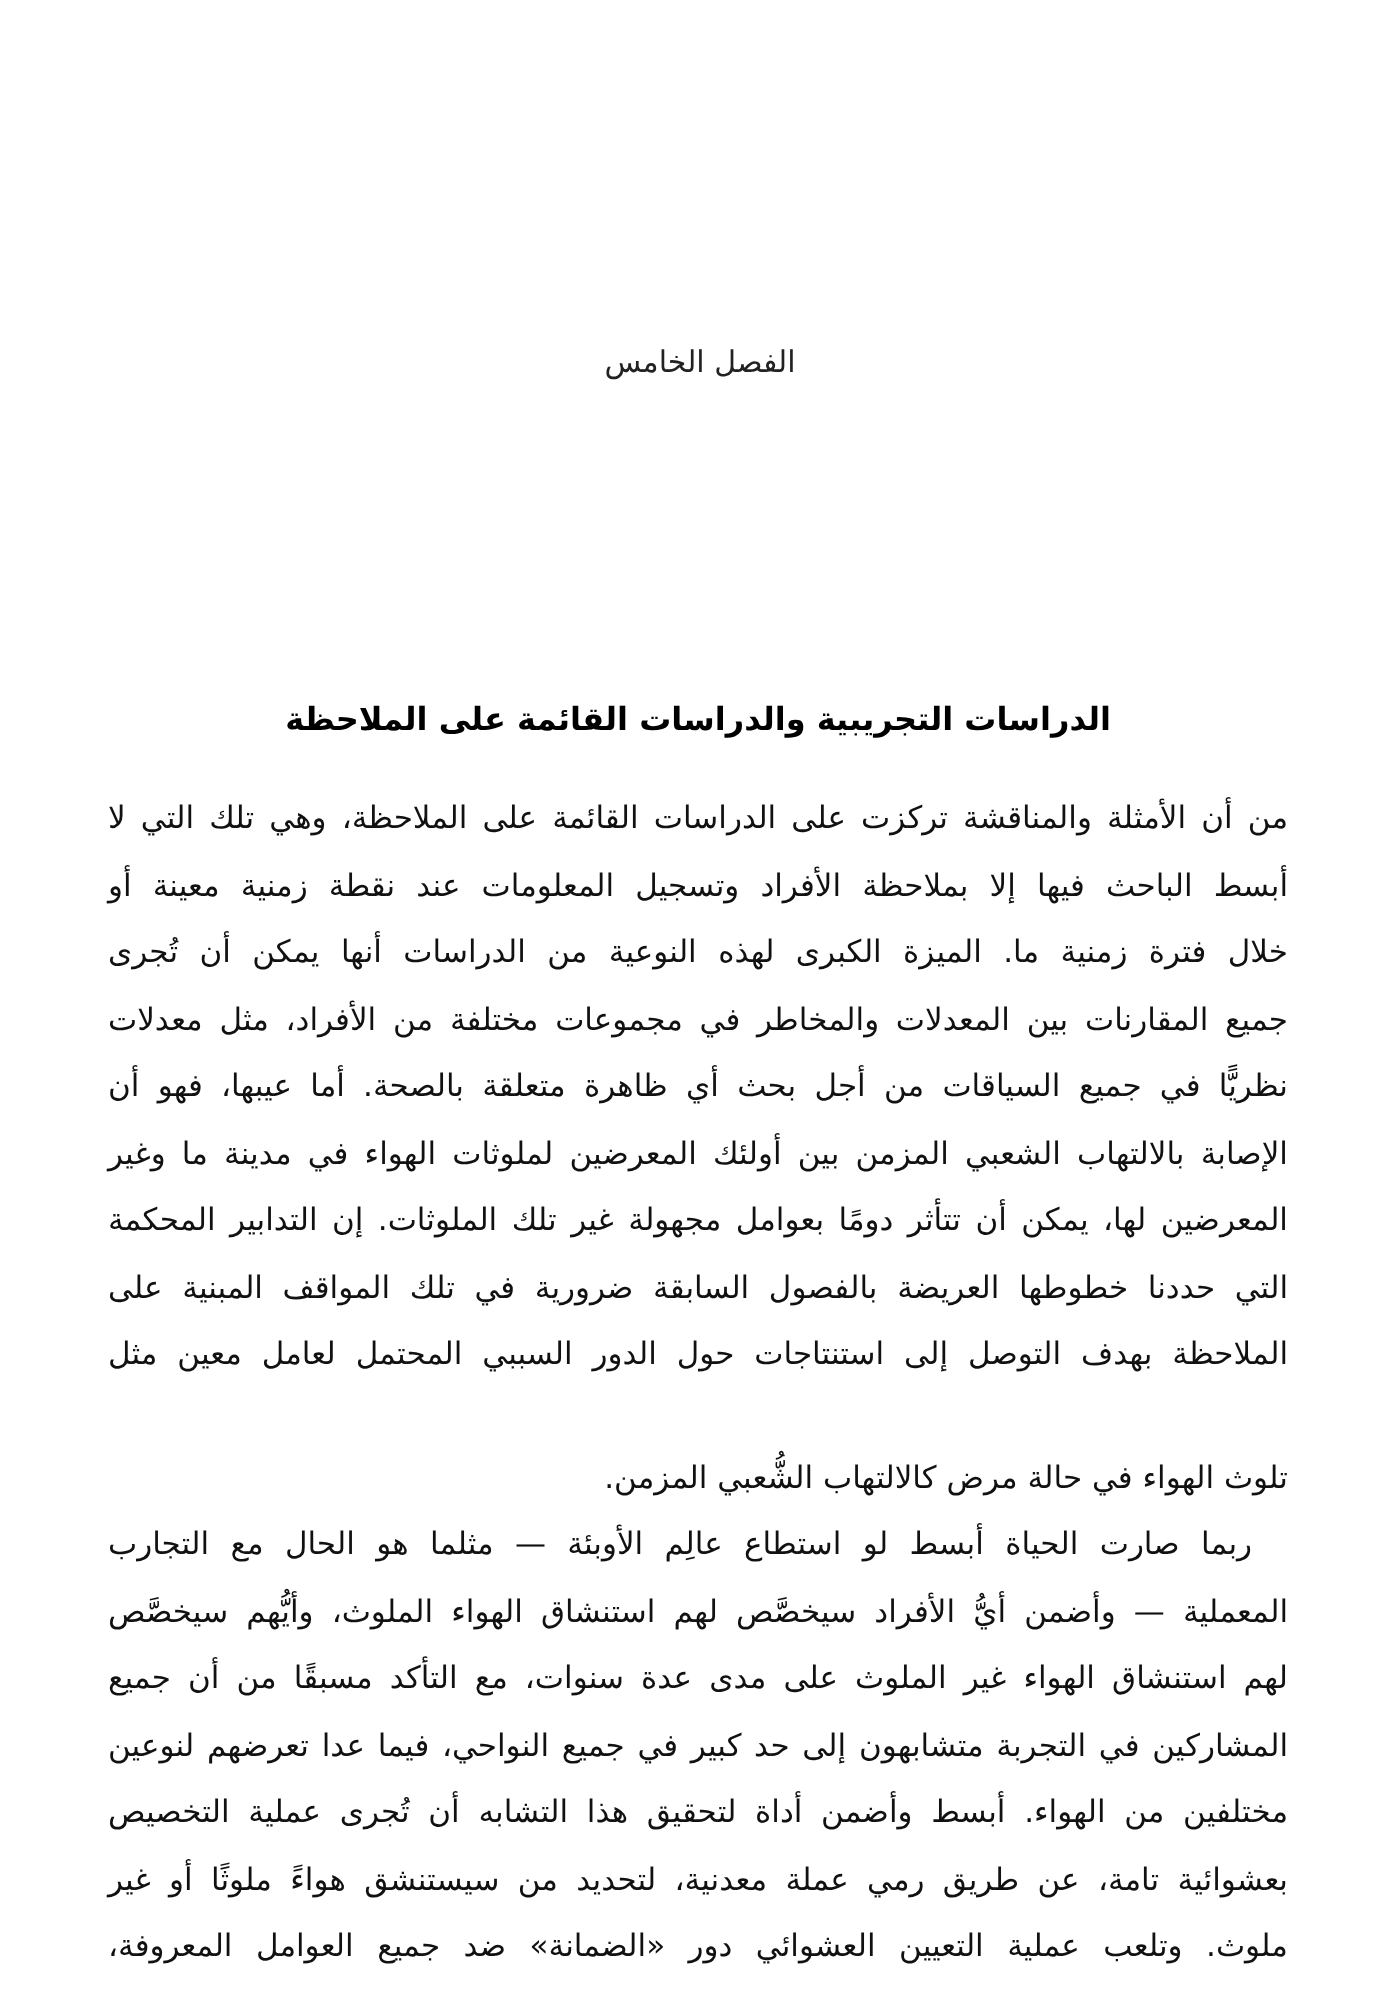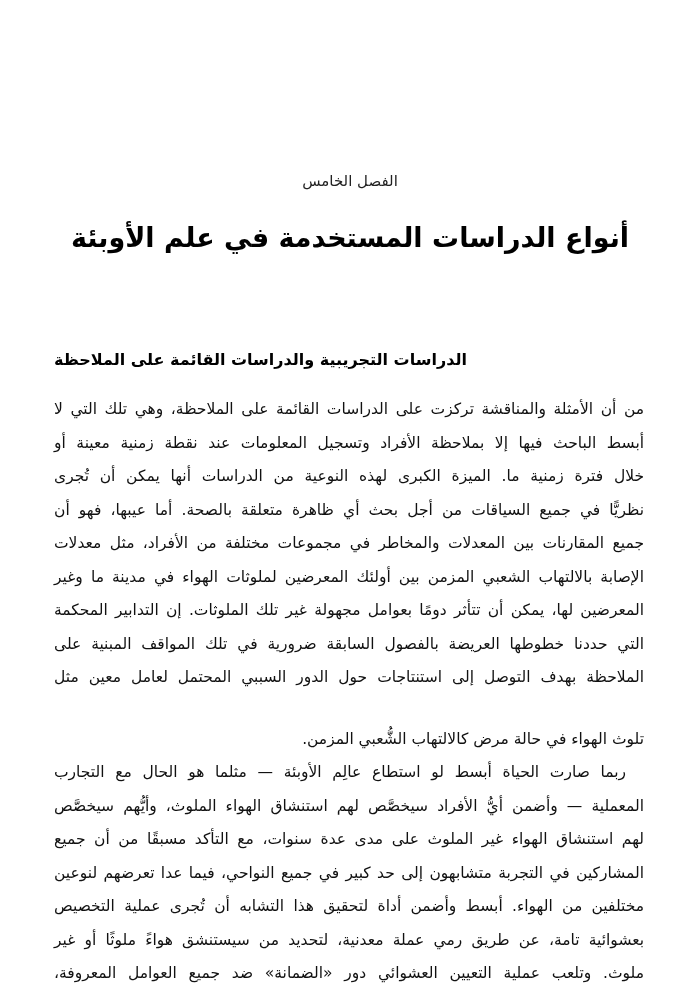--- a/index.html
+++ b/index.html
@@ -40,21 +40,21 @@
       font-size: 27px;
       font-weight: bold;
       color: #000;
       letter-spacing: 0;
     }
     .section-heading {
       position: absolute;
       top: 350px;
       right: 56px;
       width: 590px;
-      text-align: left;
+      text-align: center;
       font-size: 16px;
       font-weight: bold;
       color: #000;
     }
     .body-text {
       position: absolute;
       top: 393px;
       right: 56px;
       width: 590px;
       font-size: 15.5px;
@@ -80,31 +80,30 @@
       padding-right: 18px;
     }
   </style>
 </head>
 <body>
 
 <div class="page">
 
   <div class="chapter-label">الفصل الخامس</div>
 
-  <h1 class="chapter-title" style="margin:0;">أنواع الدراسات المستخدمة في علم الأوبئة</h1>
 
   <h2 class="section-heading" style="margin:0;">الدراسات التجريبية والدراسات القائمة على الملاحظة</h2>
 
   <div class="body-text">
     <p>
       <span class="line">من أن الأمثلة والمناقشة تركزت على الدراسات القائمة على الملاحظة، وهي تلك التي لا</span>
       <span class="line">أبسط الباحث فيها إلا بملاحظة الأفراد وتسجيل المعلومات عند نقطة زمنية معينة أو</span>
       <span class="line">خلال فترة زمنية ما. الميزة الكبرى لهذه النوعية من الدراسات أنها يمكن أن تُجرى</span>
+      <span class="line">جميع المقارنات بين المعدلات والمخاطر في مجموعات مختلفة من الأفراد، مثل معدلات</span>
       <span class="line">نظريًّا في جميع السياقات من أجل بحث أي ظاهرة متعلقة بالصحة. أما عيبها، فهو أن</span>
-      <span class="line">جميع المقارنات بين المعدلات والمخاطر في مجموعات مختلفة من الأفراد، مثل معدلات</span>
       <span class="line">الإصابة بالالتهاب الشعبي المزمن بين أولئك المعرضين لملوثات الهواء في مدينة ما وغير</span>
       <span class="line">المعرضين لها، يمكن أن تتأثر دومًا بعوامل مجهولة غير تلك الملوثات. إن التدابير المحكمة</span>
       <span class="line">التي حددنا خطوطها العريضة بالفصول السابقة ضرورية في تلك المواقف المبنية على</span>
       <span class="line">الملاحظة بهدف التوصل إلى استنتاجات حول الدور السببي المحتمل لعامل معين مثل</span>
       <span class="line last">تلوث الهواء في حالة مرض كالالتهاب الشُّعبي المزمن.</span>
     </p>
     <p>
       <span class="line para2-first">ربما صارت الحياة أبسط لو استطاع عالِم الأوبئة — مثلما هو الحال مع التجارب</span>
       <span class="line">المعملية — وأضمن أيُّ الأفراد سيخصَّص لهم استنشاق الهواء الملوث، وأيُّهم سيخصَّص</span>
       <span class="line">لهم استنشاق الهواء غير الملوث على مدى عدة سنوات، مع التأكد مسبقًا من أن جميع</span>

